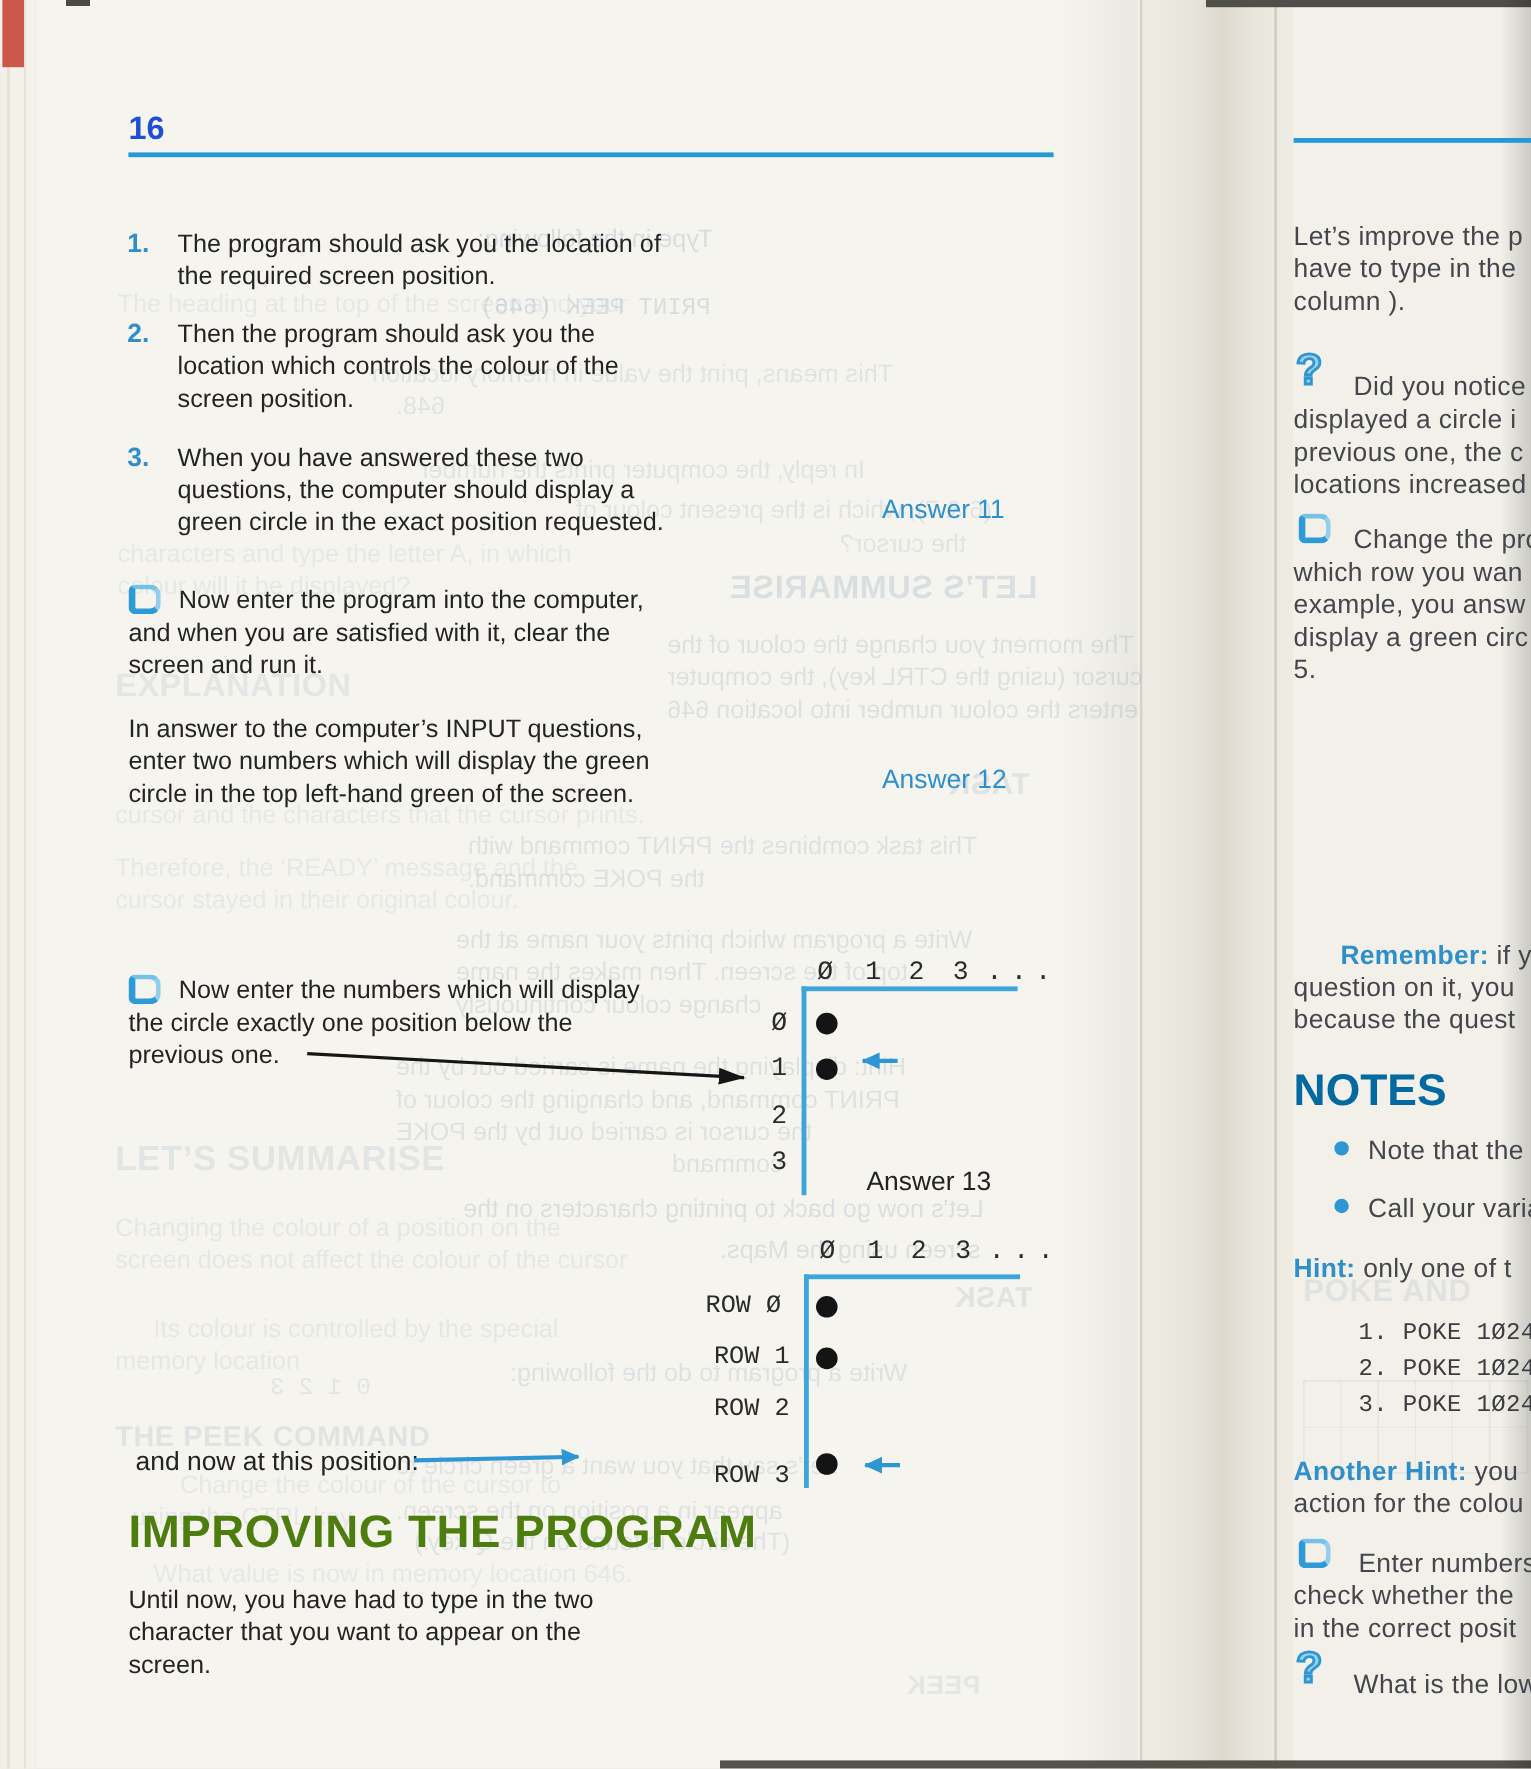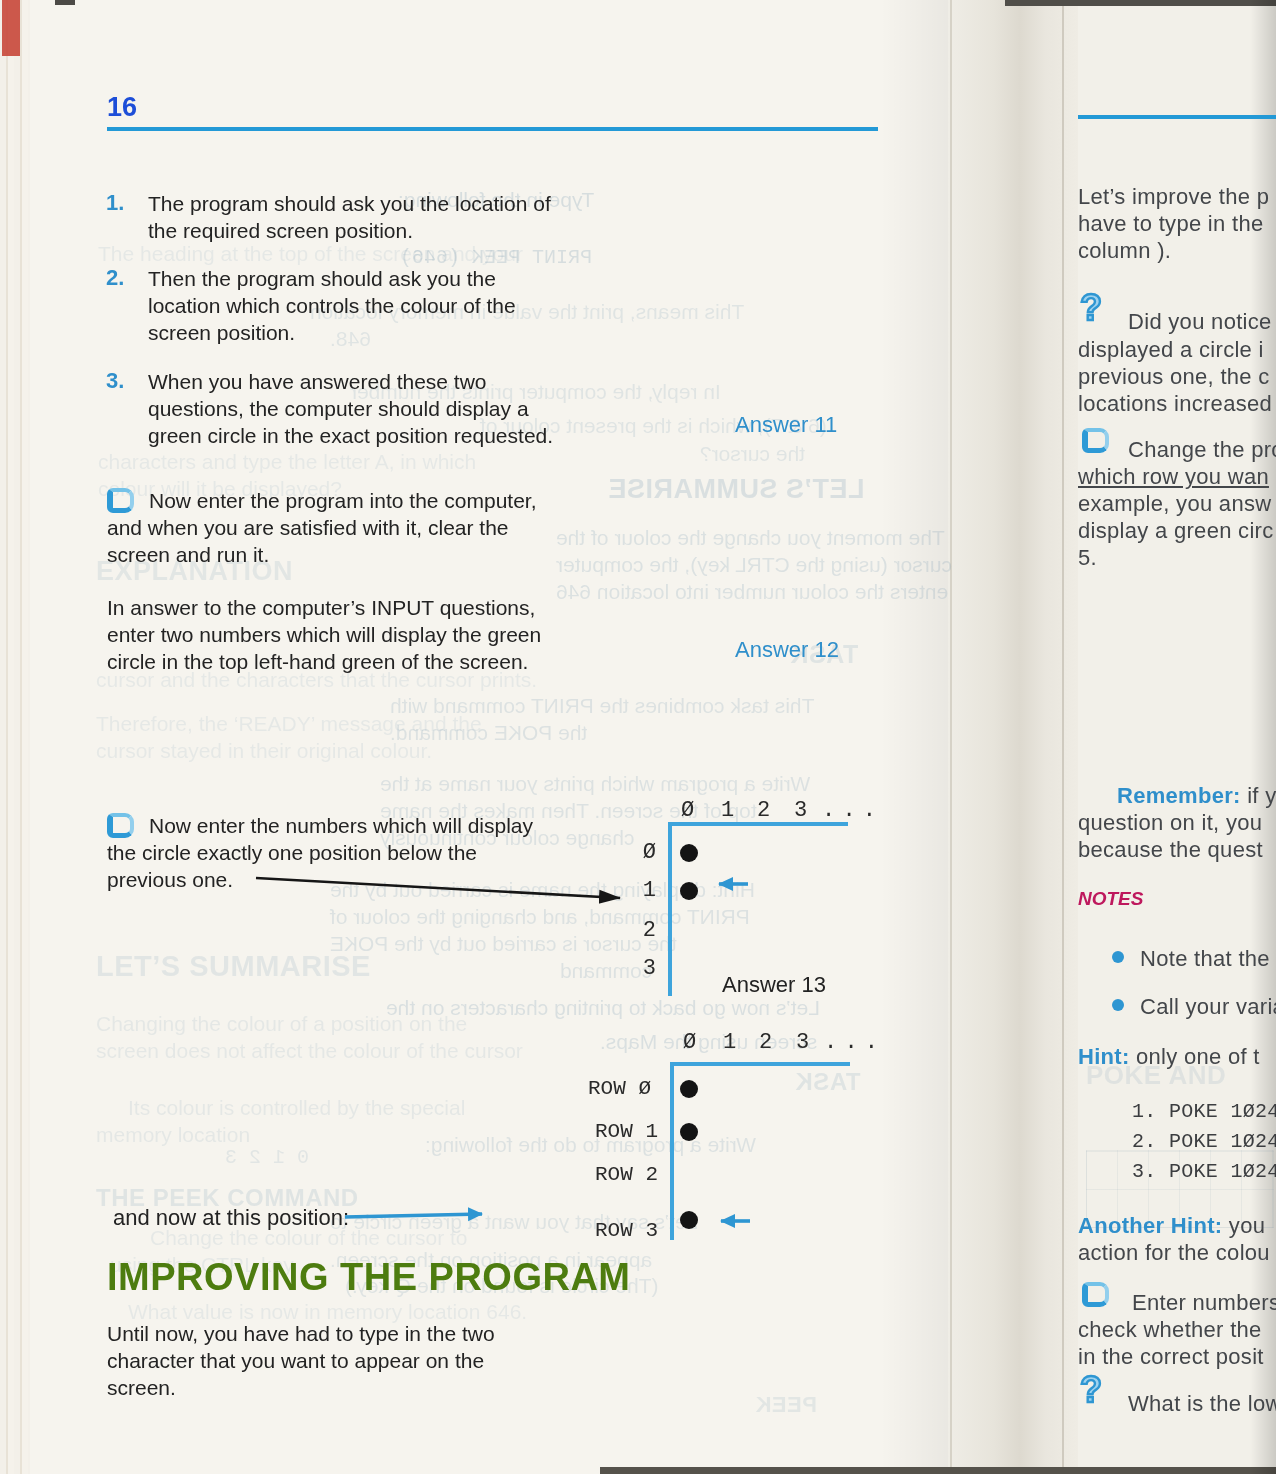--- a/index.html
+++ b/index.html
@@ -35,21 +35,21 @@
        border-left-width:6px;border-bottom-width:5px;border-top-color:#74c2e8;border-right-color:#93cfed;
        border-radius:6px 9px 9px 6px;vertical-align:-5px;margin-right:15px;}
   .heading{position:absolute;font-size:38px;font-weight:bold;color:#4d7c0f;letter-spacing:.5px;white-space:nowrap;}
   .mono{font-family:"Liberation Mono","DejaVu Sans Mono",monospace;}
   .dlabel{position:absolute;font-size:22px;color:#2a2a2a;white-space:nowrap;}
   .dline{position:absolute;background:#3ea4dc;}
   .dot{position:absolute;width:18px;height:18px;border-radius:50%;background:#141414;}
   
   .r-line{position:absolute;font-size:22px;line-height:27px;color:#43464a;white-space:nowrap;letter-spacing:.3px;}
   .r-blue{color:#2f8fcb;font-weight:bold;}
-  .r-head{position:absolute;font-size:19px;font-weight:bold;color:#be185d;white-space:nowrap;font-style:italic;}
+  .r-head{position:absolute;font-size:37px;font-weight:bold;color:#0369a1;white-space:nowrap;}
   .bullet{position:absolute;width:12px;height:12px;border-radius:50%;background:#2e96d2;}
   .qmark{position:absolute;font-size:36px;font-weight:bold;color:#9ed2ef;
          -webkit-text-stroke:2.4px #2e96d2;line-height:1;}
   
   .ghost{position:absolute;color:#5d86a3;white-space:nowrap;pointer-events:none;}
   .ghost.mir{transform:scaleX(-1);}
   .ghost.gb{font-weight:bold;letter-spacing:.5px;}
   .ghost.gm{font-family:"Liberation Mono","DejaVu Sans Mono",monospace;}
   .ghost-grid{position:absolute;left:1086px;top:1150px;width:186px;height:76px;opacity:.5;
       border:1px solid rgba(109,138,160,.18);
@@ -212,21 +212,21 @@
   <span class="r-line" style="left:1078px;top:237px;">column ).</span>
 
   <span class="qmark" style="left:1080px;top:290px;">?</span>
   <span class="r-line" style="left:1128px;top:308px;">Did you notice</span>
   <span class="r-line" style="left:1078px;top:336px;">displayed a circle i</span>
   <span class="r-line" style="left:1078px;top:363px;">previous one, the c</span>
   <span class="r-line" style="left:1078px;top:390px;">locations increased</span>
 
   <span class="chk" style="position:absolute;left:1082px;top:428px;"></span>
   <span class="r-line" style="left:1128px;top:436px;">Change the pro</span>
-  <span class="r-line" style="left:1078px;top:463px;text-decoration:underline;">which row you wan</span>
+  <span class="r-line" style="left:1078px;top:463px;">which row you wan</span>
   <span class="r-line" style="left:1078px;top:490px;">example, you answ</span>
   <span class="r-line" style="left:1078px;top:517px;">display a green circ</span>
   <span class="r-line" style="left:1078px;top:544px;">5.</span>
 
   <span class="r-line" style="left:1117px;top:782px;"><span class="r-blue">Remember:</span><span> if you</span></span>
   <span class="r-line" style="left:1078px;top:809px;">question on it, you</span>
   <span class="r-line" style="left:1078px;top:836px;">because the quest</span>
 
   <div class="r-head" style="left:1078px;top:888px;">NOTES</div>
 

